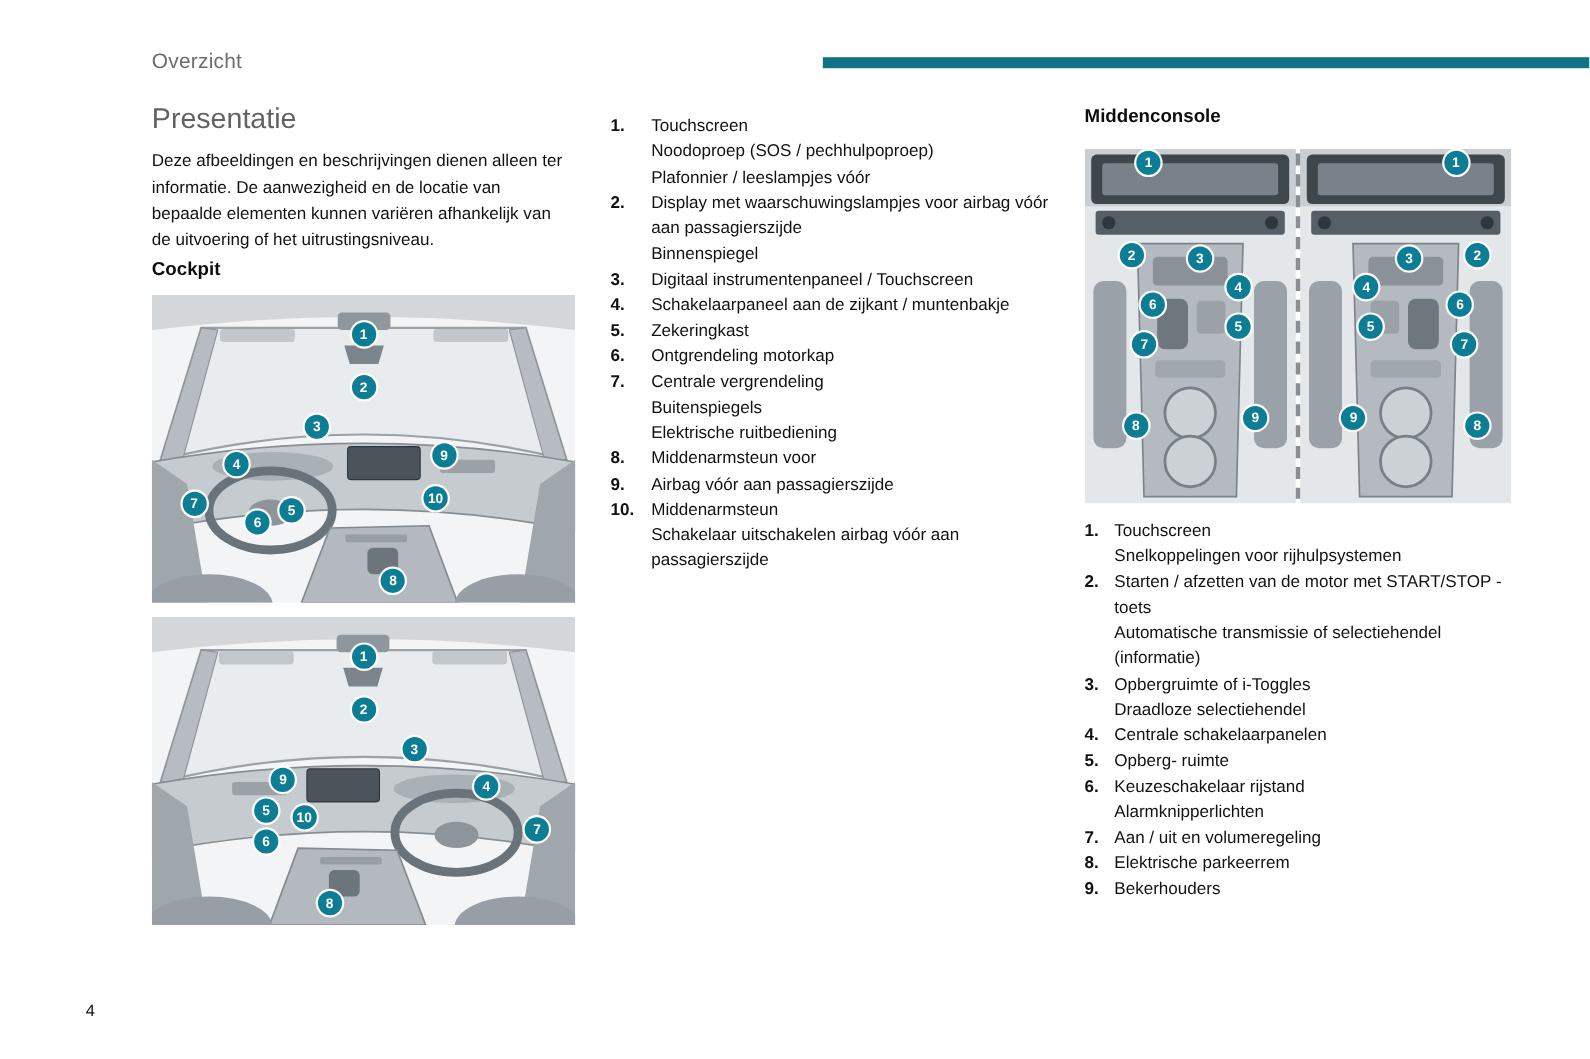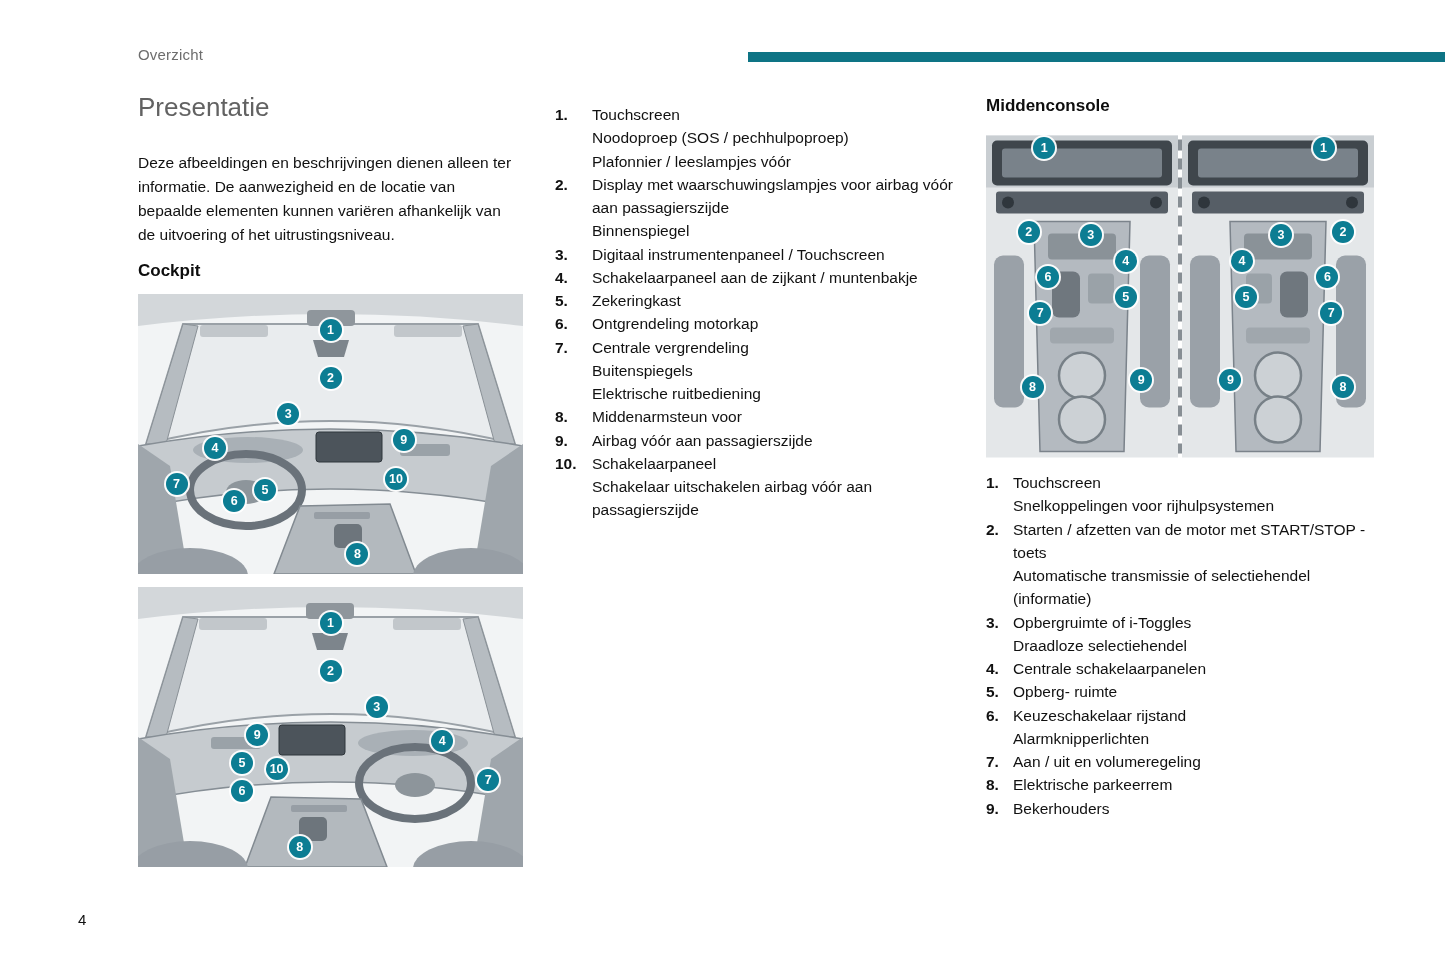--- a/index.html
+++ b/index.html
@@ -3,30 +3,30 @@
 <meta charset="utf-8">
 <style>
   * { margin:0; padding:0; box-sizing:border-box; }
   html,body { background:#ffffff; }
   body {
     width:1445px; height:963px; position:relative; overflow:hidden;
     font-family:"Liberation Sans", sans-serif; color:#1a1a1a;
   }
   .crumb {
     position:absolute; left:138px; top:46px;
-    font-size:15px; color:#6d6d6d; letter-spacing:.2px;text-align:right;
+    font-size:19px; color:#6d6d6d; letter-spacing:.2px;text-align:right;
   }
   .accent-bar {
     position:absolute; left:748px; top:52px; width:697px; height:10px;
     background:var(--accent,#0e7485);
   }
   .col-left { position:absolute; left:138px; top:92px; width:386px; }
   .page-title { font-size:26px; font-weight:400; color:#626262; }
-  .intro-text { font-size:15.5px; line-height:1.55; margin-top:28px; width:380px; color:#111; }
-  .section-heading { font-size:17px; font-weight:700; color:#0d0d0d; margin-top:14px; }
+  .intro-text { font-size:15.5px; line-height:1.55; margin-top:12px; width:380px; color:#111; }
+  .section-heading { font-size:17px; font-weight:700; color:#0d0d0d; margin-top:4px; }
   .figure { position:relative; width:385px; height:280px; margin-top:13px; overflow:hidden; }
   .figure svg { position:absolute; inset:0; width:100%; height:100%; }
   .flip { transform:scaleX(-1); }
   .callout-layer { position:absolute; inset:0; }
   .callout {
     position:absolute; width:22px; height:22px; border-radius:50%;
     background:var(--badge,#0c7d93); color:#fff;
     font-size:12.5px; font-weight:700;
     display:flex; align-items:center; justify-content:center;
     transform:translate(-50%,-50%);
@@ -200,21 +200,21 @@
         </li>
         <li>
           <span class="li-num">9.</span>
           <span class="li-body">
             <span class="li-line">Airbag vóór aan passagierszijde</span>
           </span>
         </li>
         <li>
           <span class="li-num">10.</span>
           <span class="li-body">
-            <span class="li-line">Schakelaarpaneel</span>
+            <span class="li-line">Middenarmsteun</span>
             <span class="li-line">Schakelaar uitschakelen airbag vóór aan passagierszijde</span>
           </span>
         </li>
       </ol>
   </div>
 
   <div class="col-right">
     <h2 class="section-heading" style="margin-top:0">Middenconsole</h2>
 
     <div class="console-figure">

